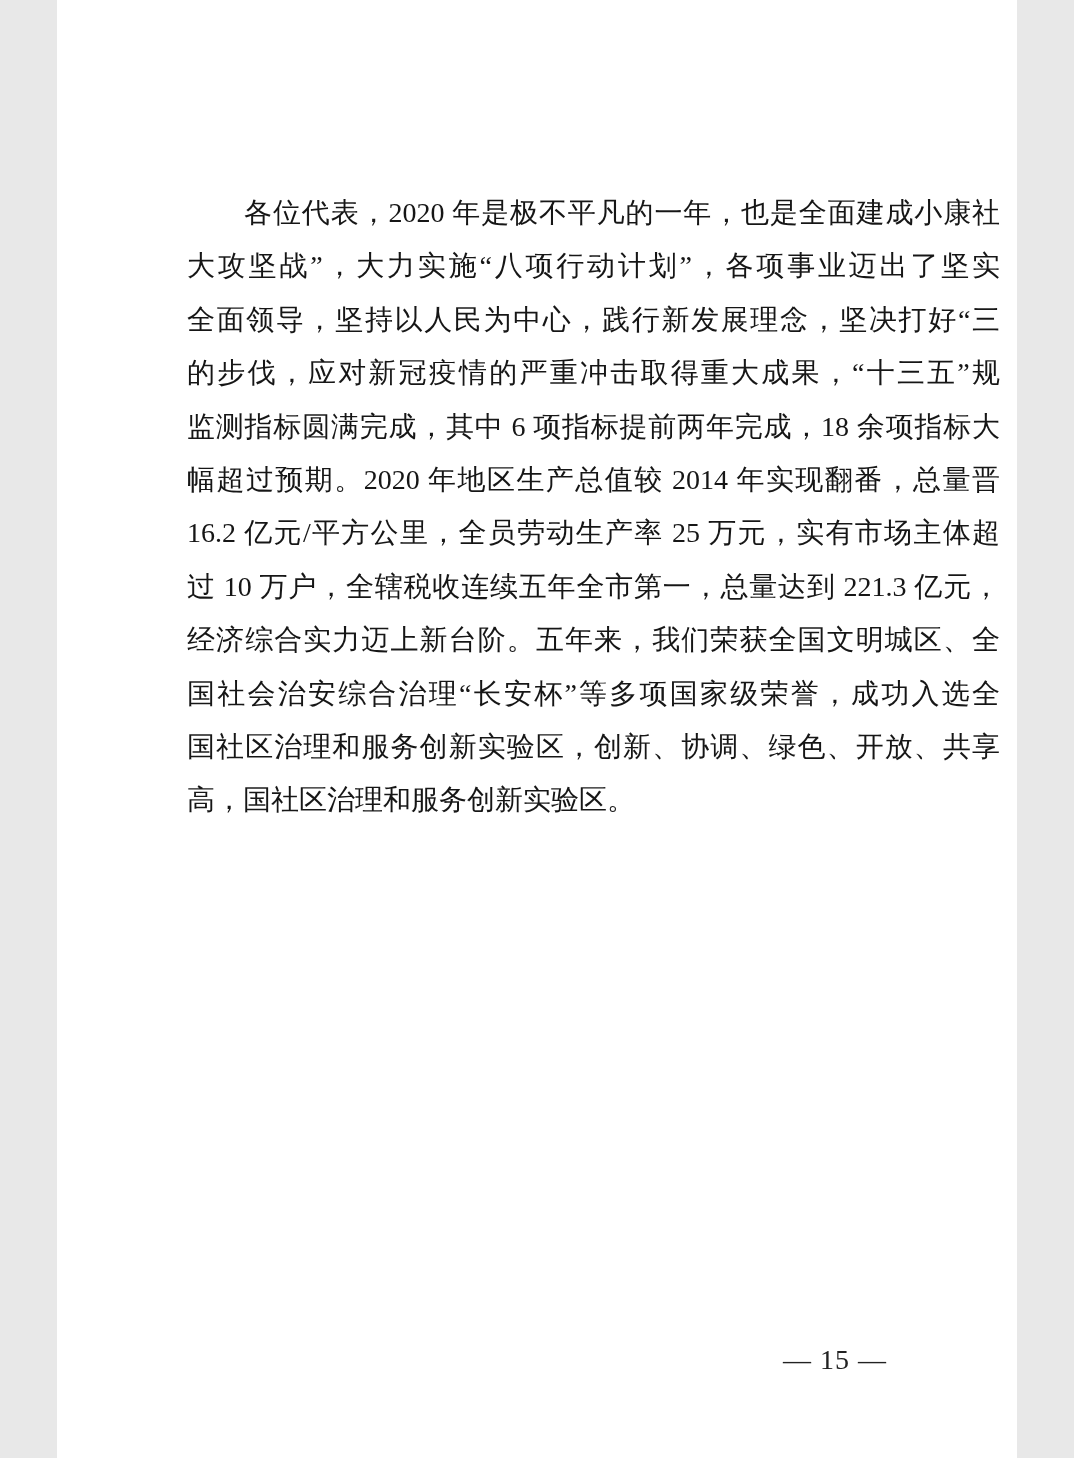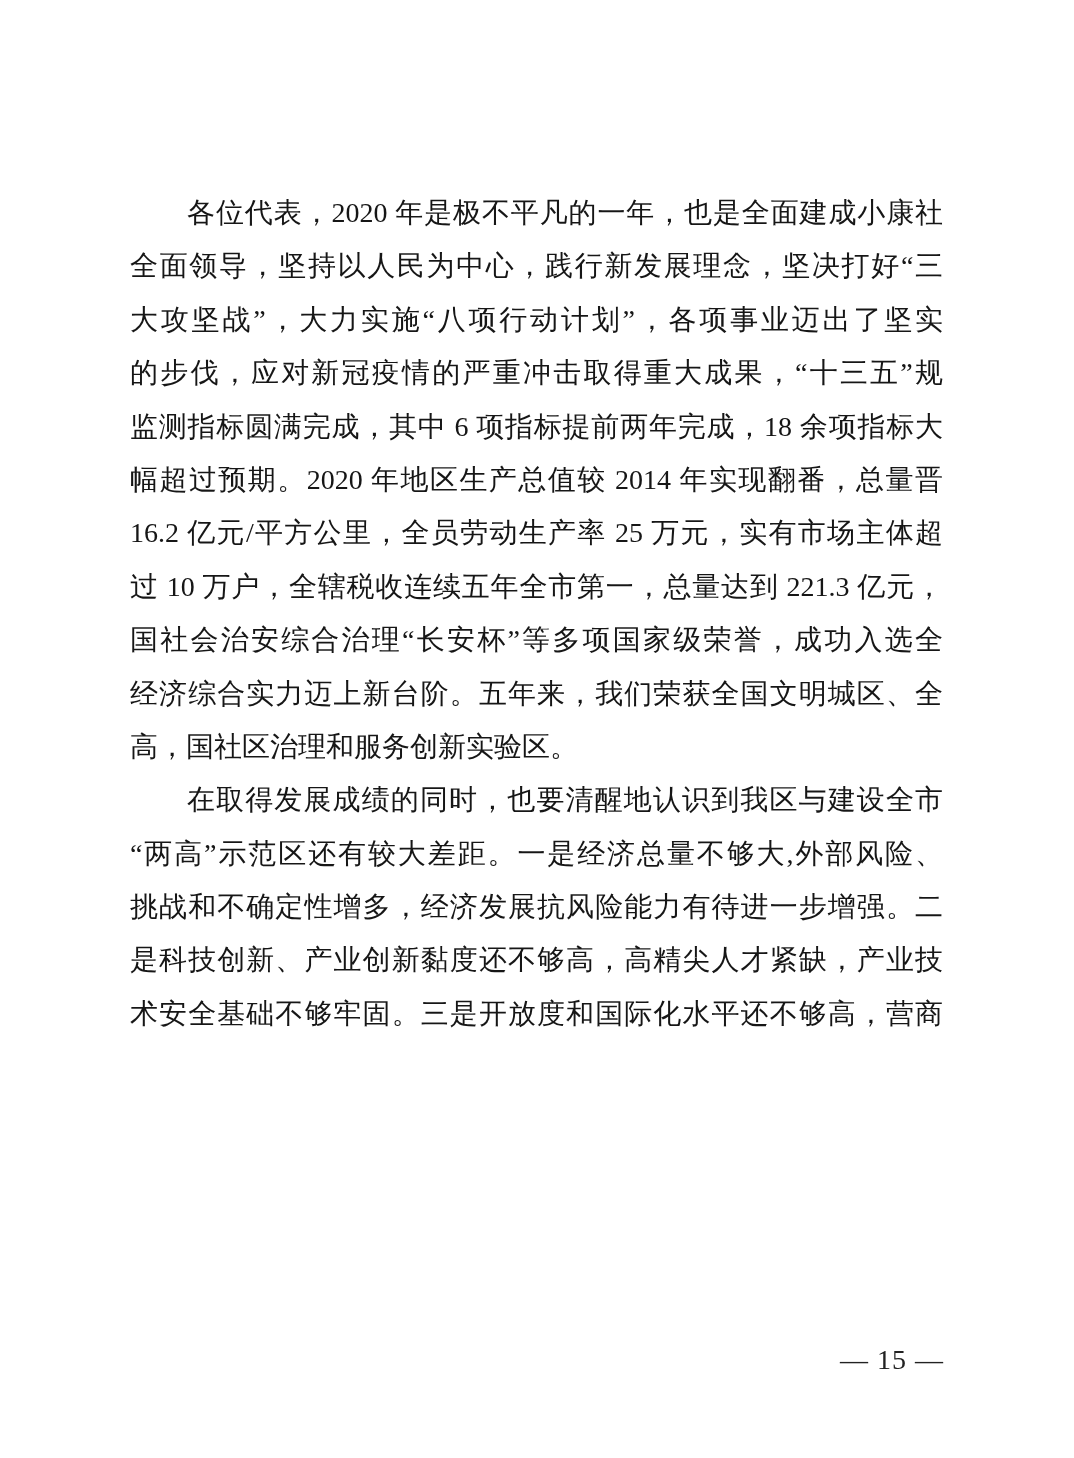--- a/index.html
+++ b/index.html
@@ -2,21 +2,21 @@
 <html><head>
 <meta charset="utf-8">
 <style>
   html, body {
     margin: 0;
     padding: 0;
     background: #e8e8e8;
   }
   .page {
     position: relative;
-    width: 1074px;
+    width: 960px;
     height: 1458px;
     margin: 0 auto;
     background: #ffffff;
     color: #161616;
     font-family: "Liberation Serif", "DejaVu Serif", serif;
     overflow: hidden;
   }
   .text-block {
     position: absolute;
     left: 130px;
@@ -58,36 +58,30 @@
   }
 </style>
 </head>
 <body>
 
 <div class="page">
   <main class="text-block">
 
     <div class="para">
       <p class="line indent">各位代表，2020 年是极不平凡的一年，也是全面建成小康社</p>
+      <p class="line">大攻坚战”，大力实施“八项行动计划”，各项事业迈出了坚实</p>
       <p class="line">全面领导，坚持以人民为中心，践行新发展理念，坚决打好“三</p>
-      <p class="line">大攻坚战”，大力实施“八项行动计划”，各项事业迈出了坚实</p>
       <p class="line">的步伐，应对新冠疫情的严重冲击取得重大成果，“十三五”规</p>
       <p class="line">监测指标圆满完成，其中 6 项指标提前两年完成，18 余项指标大</p>
       <p class="line">幅超过预期。2020 年地区生产总值较 2014 年实现翻番，总量晋</p>
       <p class="line">16.2 亿元/平方公里，全员劳动生产率 25 万元，实有市场主体超</p>
       <p class="line">过 10 万户，全辖税收连续五年全市第一，总量达到 221.3 亿元，</p>
+      <p class="line">经济综合实力迈上新台阶。五年来，我们荣获全国文明城区、全</p>
       <p class="line">国社会治安综合治理“长安杯”等多项国家级荣誉，成功入选全</p>
-      <p class="line">经济综合实力迈上新台阶。五年来，我们荣获全国文明城区、全</p>
+      <p class="line">国社区治理和服务创新实验区，创新、协调、绿色、开放、共享</p>
       <p class="line para-end">高，国社区治理和服务创新实验区。</p>
     </div>
 
-    <div class="para">
-      <p class="line indent">在取得发展成绩的同时，也要清醒地认识到我区与建设全市</p>
-      <p class="line">“两高”示范区还有较大差距。一是经济总量不够大,外部风险、</p>
-      <p class="line">挑战和不确定性增多，经济发展抗风险能力有待进一步增强。二</p>
-      <p class="line">是科技创新、产业创新黏度还不够高，高精尖人才紧缺，产业技</p>
-      <p class="line">术安全基础不够牢固。三是开放度和国际化水平还不够高，营商</p>
-    </div>
 
   </main>
 
   <footer class="page-footer">— 15 —</footer>
 </div>
 
 </body></html>

